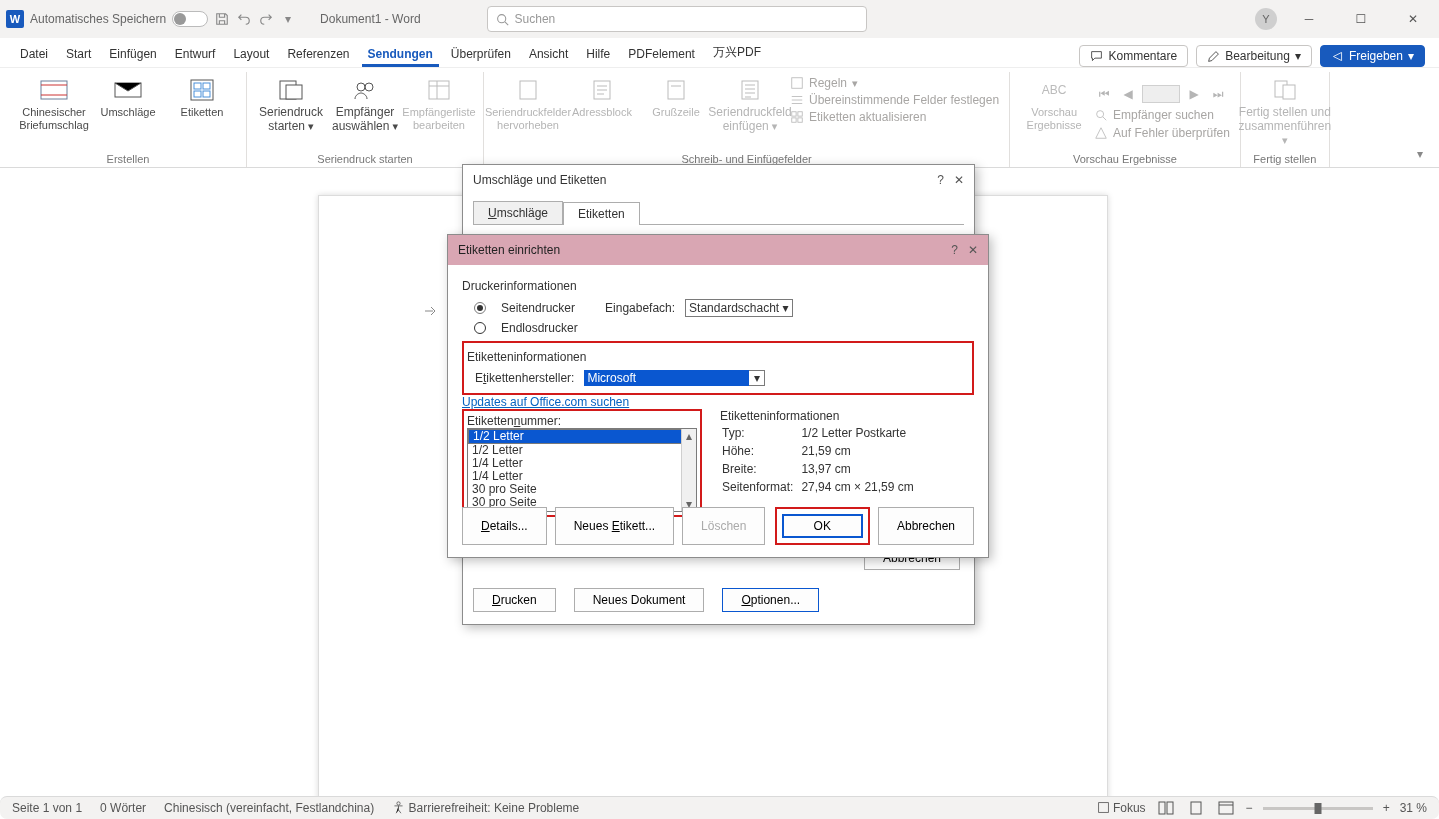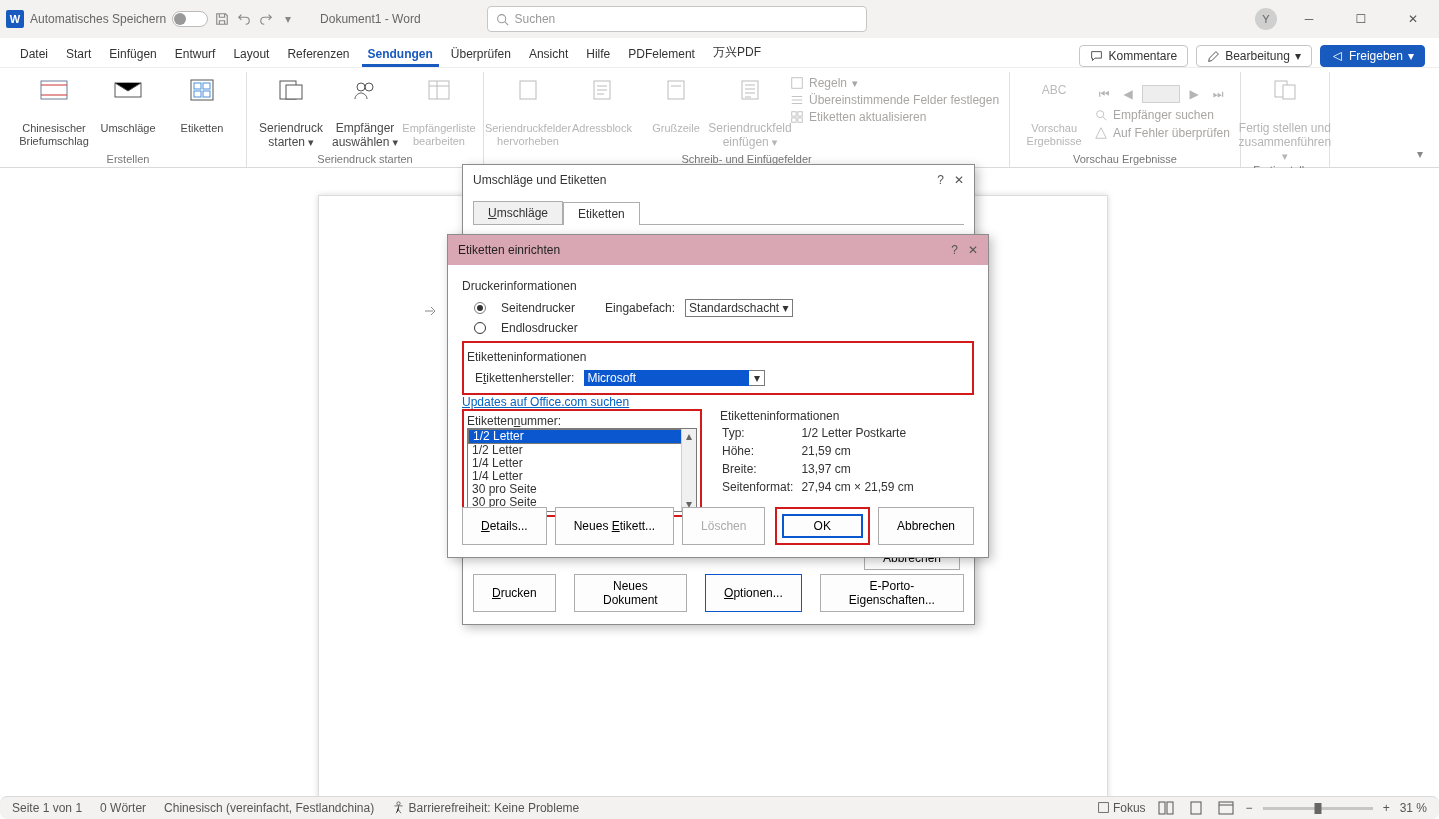--- a/index.html
+++ b/index.html
@@ -18,21 +18,21 @@
 .tab{padding:6px 6px;color:#333;cursor:default;}
 .tab.active{color:#185abd;border-bottom:3px solid #185abd;font-weight:600;padding-bottom:3px;}
 .tab-actions{margin-left:auto;display:flex;gap:8px;}
 .pill{border:1px solid #c8c6c4;border-radius:4px;padding:3px 10px;display:flex;align-items:center;gap:5px;background:#fff;}
 .pill.blue{background:#185abd;border-color:#185abd;color:#fff;}
 .ribbon{height:100px;background:#fff;border-bottom:1px solid #dadada;display:flex;padding:4px 10px 0 10px;gap:0;}
 .rgroup{display:flex;flex-direction:column;align-items:center;border-right:1px solid #e1dfdd;padding:0 10px;}
 .rgroup:last-child{border-right:none;}
 .rgroup-body{flex:1;display:flex;gap:6px;align-items:flex-start;}
 .rgroup-label{font-size:11px;color:#777;padding:2px 0;}
-.bigbtn{display:flex;flex-direction:column;align-items:center;width:68px;text-align:center;gap:20px;padding-top:6px;color:#4a4a4a;}
+.bigbtn{display:flex;flex-direction:column;align-items:center;width:68px;text-align:center;gap:4px;padding-top:6px;color:#4a4a4a;}
 .bigbtn .ic{width:28px;height:24px;display:flex;align-items:center;justify-content:center;}
 .bigbtn .lb{font-size:11px;line-height:1.15;}
 .bigbtn.dis{color:#b5b5b5;}
 .smallstack{display:flex;flex-direction:column;gap:3px;padding-top:4px;min-width:180px;}
 .smallrow{display:flex;align-items:center;gap:5px;color:#a8a6a4;font-size:11px;white-space:nowrap;}
 .navset{display:flex;gap:4px;align-items:center;padding-top:8px;}
 .navset .nb{width:20px;height:20px;color:#b5b5b5;display:flex;align-items:center;justify-content:center;}
 .navset .sp{width:38px;height:18px;border:1px solid #d0d0d0;background:#eee;}
 .doc-area{position:absolute;top:168px;left:0;right:0;bottom:23px;background:#fff;}
 .page{position:absolute;top:27px;left:318px;width:790px;height:650px;background:#fff;box-shadow:0 0 6px rgba(0,0,0,.15);border:1px solid #dcdcdc;}
@@ -354,21 +354,20 @@
   </div>
   <div class="tabsrow">
     <span class="dtab"><u>U</u><span>mschläge</span></span>
     <span class="dtab active"><span>Etiketten</span></span>
   </div>
   <div class="content-tabarea"></div>
   <div class="dlg1-foot">
     <button class="btn"><u>D</u>rucken</button>
     <button class="btn">Neues Dokument</button>
     <button class="btn" style="border-color:#0a57d0"><u>O</u>ptionen...</button>
-    <button class="btn">E-Porto-Eigenschaften...</button>
   </div>
   <button class="btn cancel">Abbrechen</button>
 </div>
 
 <div class="dlg dlg2">
   <div class="dlg-title">
     <span>Etiketten einrichten</span>
     <div class="r">
       <span>?</span>
       <span>✕</span>

